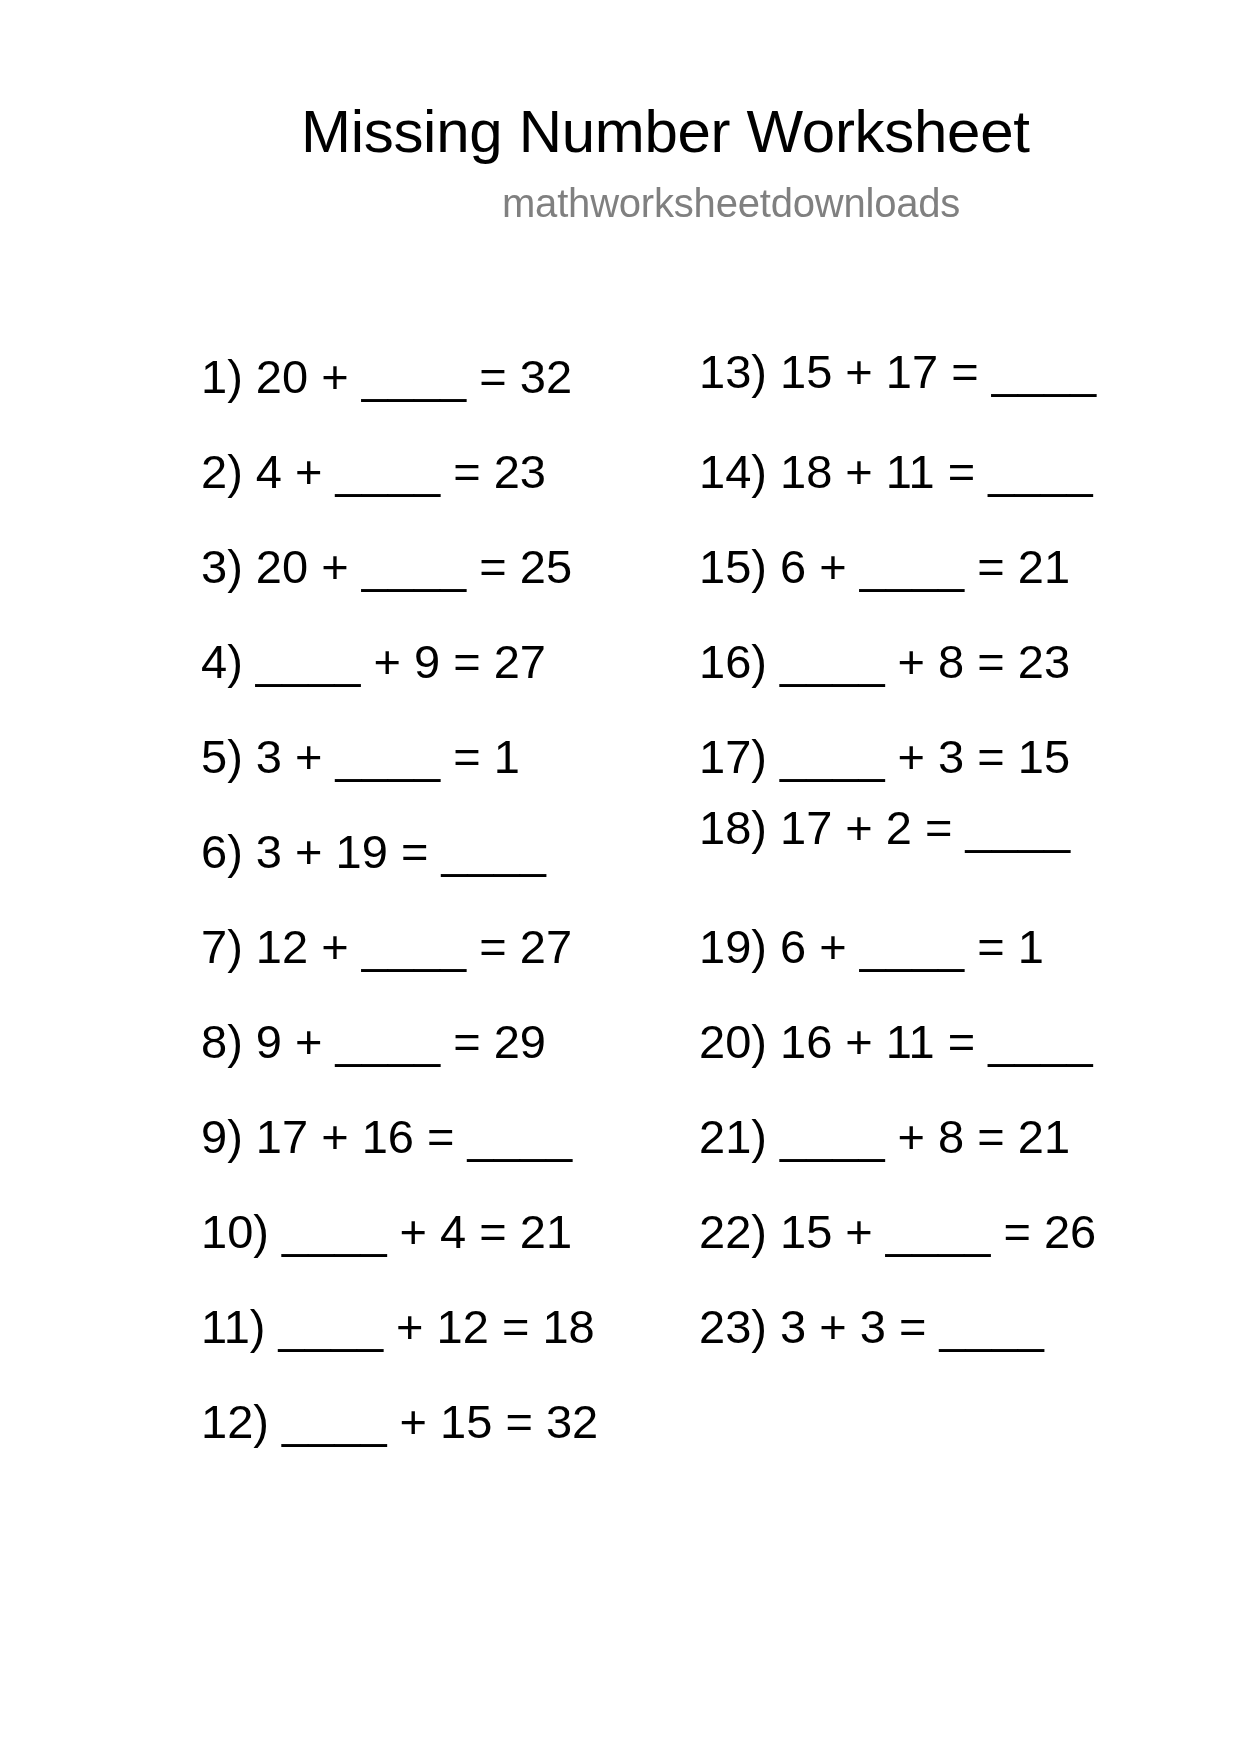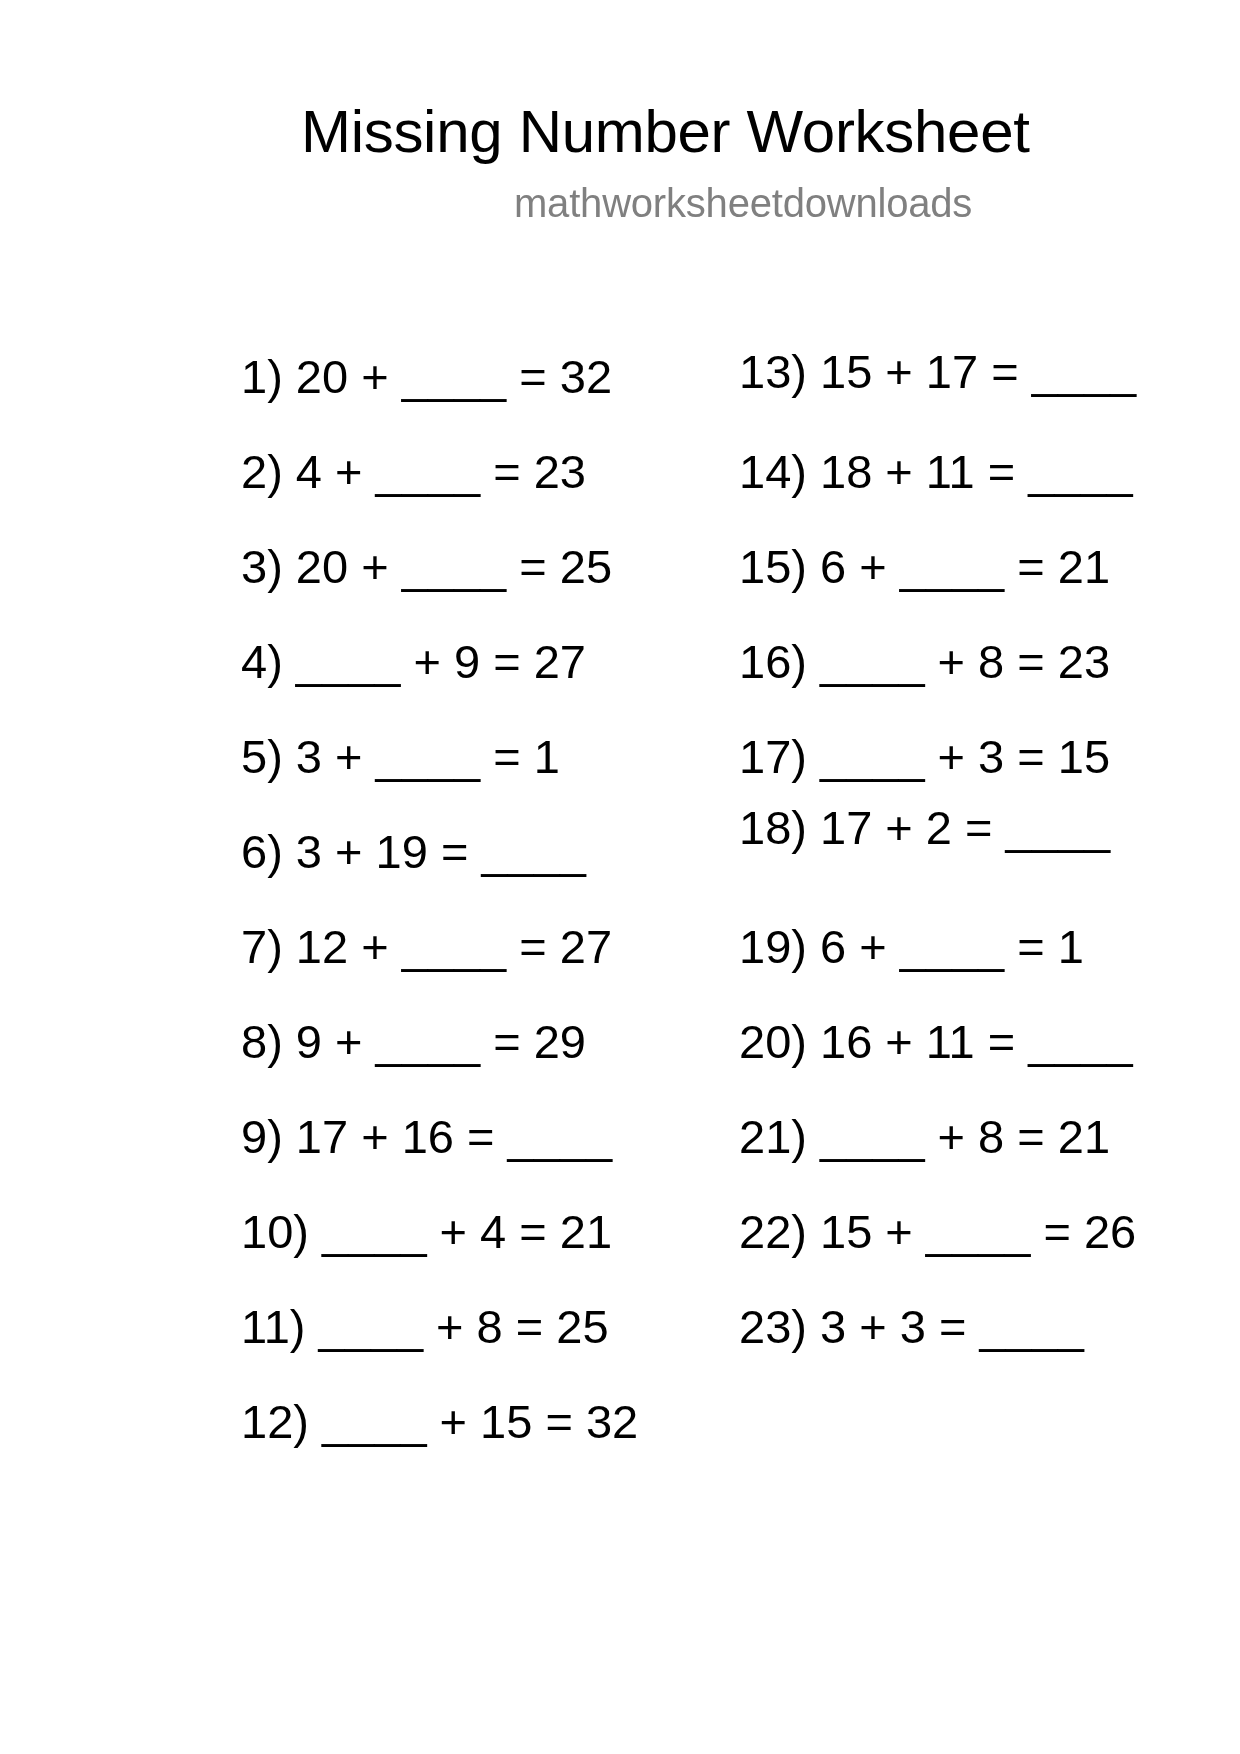--- a/index.html
+++ b/index.html
@@ -1,46 +1,46 @@
 <!DOCTYPE html>
 <html><head>
 <meta charset="utf-8">
 <style>
   html, body { margin: 0; padding: 0; background: #ffffff; }
   body { width: 1240px; height: 1754px; position: relative; overflow: hidden;
          font-family: "Liberation Sans", sans-serif; color: #000; }
   .title { position: absolute; left: 301px; top: 96px; font-size: 60px; line-height: 72px;
            white-space: nowrap; letter-spacing: -0.3px; }
   .subtitle { position: absolute; left: 502px; top: 178px; font-size: 40px; line-height: 50px;
-              color: #808080; white-space: nowrap; letter-spacing: -0.2px; margin-left: 12px; }
+              color: #808080; white-space: nowrap; letter-spacing: -0.2px; }
   .col { position: absolute; top: 0; }
   .col-left { left: 201px; }
   .col-right { left: 699px; }
   .problem { position: absolute; left: 0; font-size: 47px; line-height: 56px;
-             white-space: nowrap; margin-left: 40px; }
+             white-space: nowrap; }
 </style>
 </head>
 <body>
 
 <div>
   <div class="title">Missing Number Worksheet</div>
   <div class="subtitle">mathworksheetdownloads</div>
 
   <div class="col col-left">
     <div class="problem" style="top:349px">1) 20 + ____ = 32</div>
     <div class="problem" style="top:444px">2) 4 + ____ = 23</div>
     <div class="problem" style="top:539px">3) 20 + ____ = 25</div>
     <div class="problem" style="top:634px">4) ____ + 9 = 27</div>
     <div class="problem" style="top:729px">5) 3 + ____ = 1</div>
     <div class="problem" style="top:824px">6) 3 + 19 = ____</div>
     <div class="problem" style="top:919px">7) 12 + ____ = 27</div>
     <div class="problem" style="top:1014px">8) 9 + ____ = 29</div>
     <div class="problem" style="top:1109px">9) 17 + 16 = ____</div>
     <div class="problem" style="top:1204px">10) ____ + 4 = 21</div>
-    <div class="problem" style="top:1299px">11) ____ + 8 = 25</div>
+    <div class="problem" style="top:1299px">11) ____ + 12 = 18</div>
     <div class="problem" style="top:1394px">12) ____ + 15 = 32</div>
   </div>
 
   <div class="col col-right">
     <div class="problem" style="top:344px">13) 15 + 17 = ____</div>
     <div class="problem" style="top:444px">14) 18 + 11 = ____</div>
     <div class="problem" style="top:539px">15) 6 + ____ = 21</div>
     <div class="problem" style="top:634px">16) ____ + 8 = 23</div>
     <div class="problem" style="top:729px">17) ____ + 3 = 15</div>
     <div class="problem" style="top:800px">18) 17 + 2 = ____</div>

